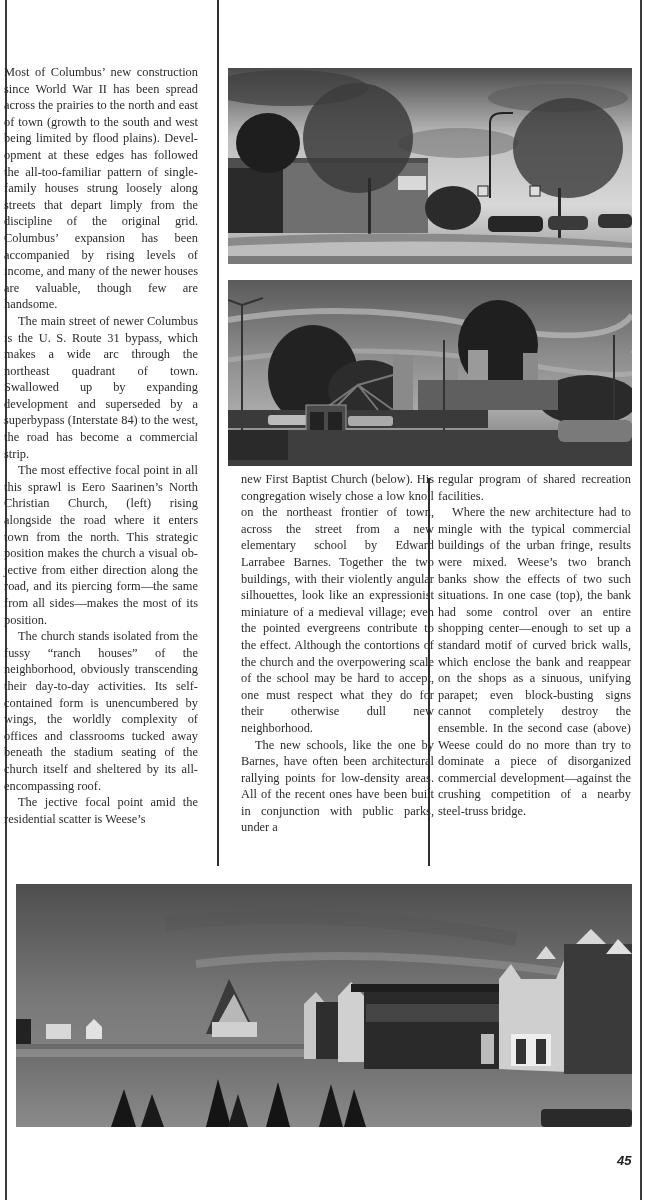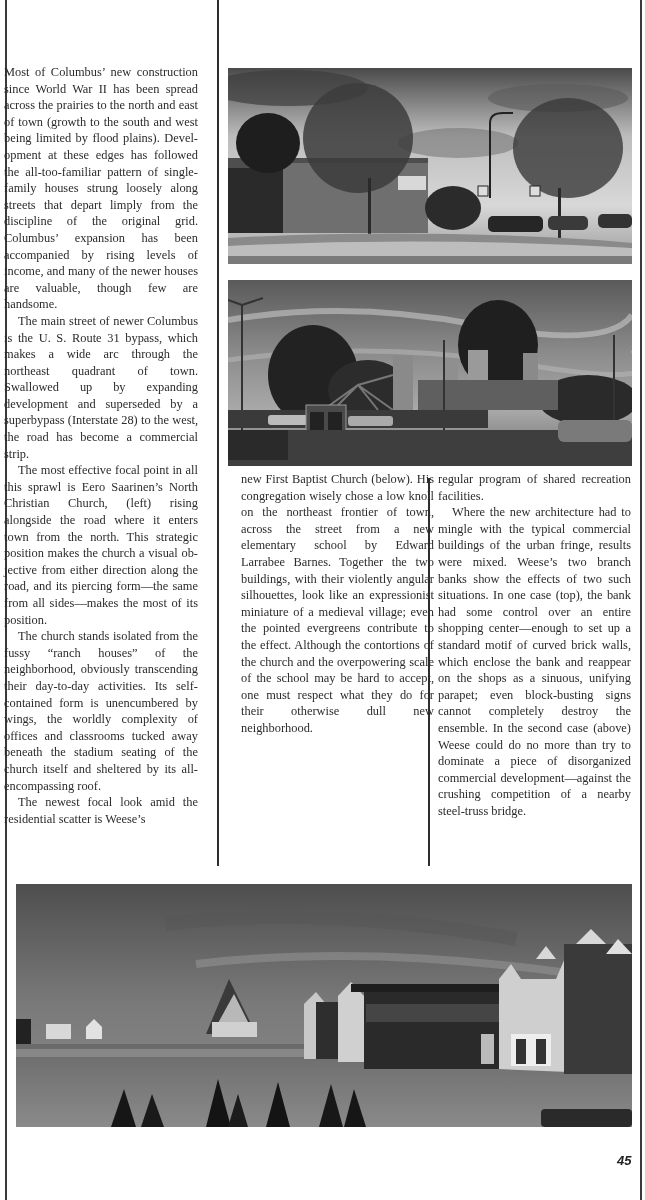--- a/index.html
+++ b/index.html
@@ -30,24 +30,24 @@
 </head>
 <body>
 
 <div class="rule-left"></div>
 <div class="rule-right"></div>
 <div class="rule-col1"></div>
 <div class="rule-col2"></div>
 
 <div class="col col1">
   <p>Most of Columbus’ new construc­tion since World War II has been spread across the prairies to the north and east of town (growth to the south and west being limited by flood plains). Devel­opment at these edges has fol­lowed the all-too-familiar pattern of single-family houses strung loosely along streets that depart limply from the discipline of the original grid. Columbus’ expan­sion has been accompanied by rising levels of income, and many of the newer houses are valuable, though few are handsome.</p>
-  <p class="ind">The main street of newer Col­umbus is the U. S. Route 31 by­pass, which makes a wide arc through the northeast quadrant of town. Swallowed up by ex­panding development and super­seded by a superbypass (Inter­state 28) to the west, the road has become a commercial strip.</p>
+  <p class="ind">The main street of newer Col­umbus is the U. S. Route 31 by­pass, which makes a wide arc through the northeast quadrant of town. Swallowed up by ex­panding development and super­seded by a superbypass (Inter­state 84) to the west, the road has become a commercial strip.</p>
   <p class="ind">The most effective focal point in all this sprawl is Eero Saarin­en’s North Christian Church, (left) rising alongside the road where it enters town from the north. This strategic position makes the church a visual ob­jective from either direction along the road, and its piercing form—the same from all sides—makes the most of its position.</p>
   <p class="ind">The church stands isolated from the fussy “ranch houses” of the neighborhood, obviously transcending their day-to-day activities. Its self-contained form is unencumbered by wings, the worldly complexity of offices and classrooms tucked away beneath the stadium seating of the church itself and sheltered by its all-en­compassing roof.</p>
-  <p class="ind">The newest focal look amid the residential scatter is Weese’s</p>
+  <p class="ind">The jective focal point amid the residential scatter is Weese’s</p>
 </div>
 
 <div class="photo photo1">
   <svg viewBox="0 0 404 196" preserveAspectRatio="none">
     <defs>
       <linearGradient id="sky1" x1="0" y1="0" x2="0" y2="1">
         <stop offset="0" stop-color="#4a4a4a"></stop>
         <stop offset="0.35" stop-color="#bdbdbd"></stop>
         <stop offset="0.7" stop-color="#d8d8d8"></stop>
         <stop offset="1" stop-color="#9a9a9a"></stop>
@@ -125,20 +125,21 @@
     <rect x="100" y="132" width="14" height="20" fill="#222"></rect>
 
     <rect x="0" y="150" width="404" height="36" fill="#3e3e3e"></rect>
     <rect x="330" y="140" width="74" height="22" rx="6" fill="#7a7a7a"></rect>
     <rect x="0" y="150" width="60" height="30" fill="#2a2a2a"></rect>
   </svg>
 </div>
 
 <div class="col col2">
   <p>new First Baptist Church (be­low). His congregation wisely chose a low knoll on the north­east frontier of town, across the street from a new elementary school by Edward Larrabee Barnes. Together the two build­ings, with their violently angular silhouettes, look like an express­ionist miniature of a medieval village; even the pointed ever­greens contribute to the effect. Although the contortions of the church and the overpowering scale of the school may be hard to accept, one must respect what they do for their otherwise dull new neighborhood.</p>
+  <p class="ind">The new schools, like the one by Barnes, have often been arch­itectural rallying points for low-density areas. All of the recent ones have been built in conjunc­tion with public parks, under a</p>
 </div>
 
 <div class="col col3">
   <p>regular program of shared rec­reation facilities.</p>
   <p class="ind">Where the new architecture had to mingle with the typical commercial buildings of the ur­ban fringe, results were mixed. Weese’s two branch banks show the effects of two such situa­tions. In one case (top), the bank had some control over an entire shopping center—enough to set up a standard motif of curved brick walls, which en­close the bank and reappear on the shops as a sinuous, unifying parapet; even block-busting signs cannot completely destroy the ensemble. In the second case (above) Weese could do no more than try to dominate a piece of disorganized commercial devel­opment—against the crushing competition of a nearby steel-truss bridge.</p>
 </div>
 
 <div class="photo photo3">
   <svg viewBox="0 0 616 243" preserveAspectRatio="none">
     <defs>

